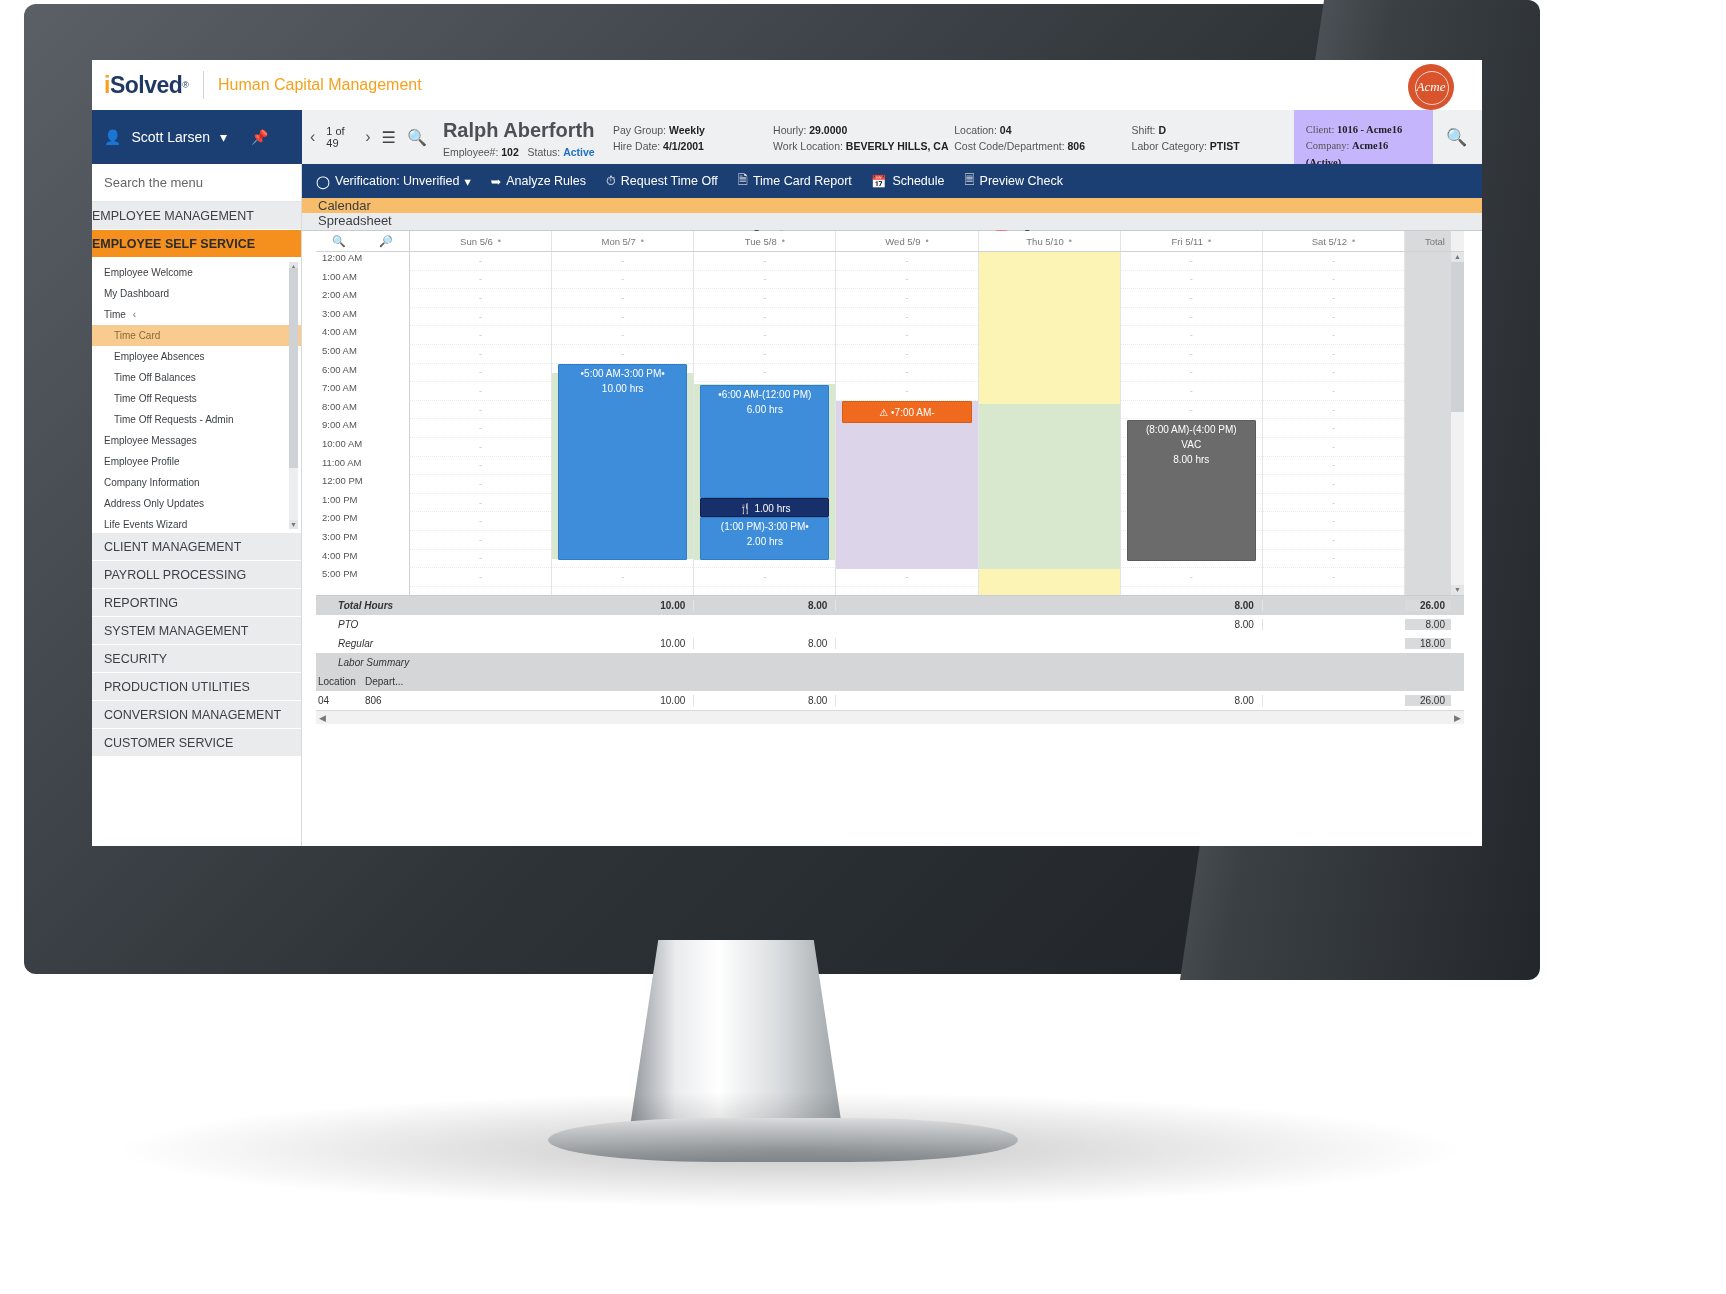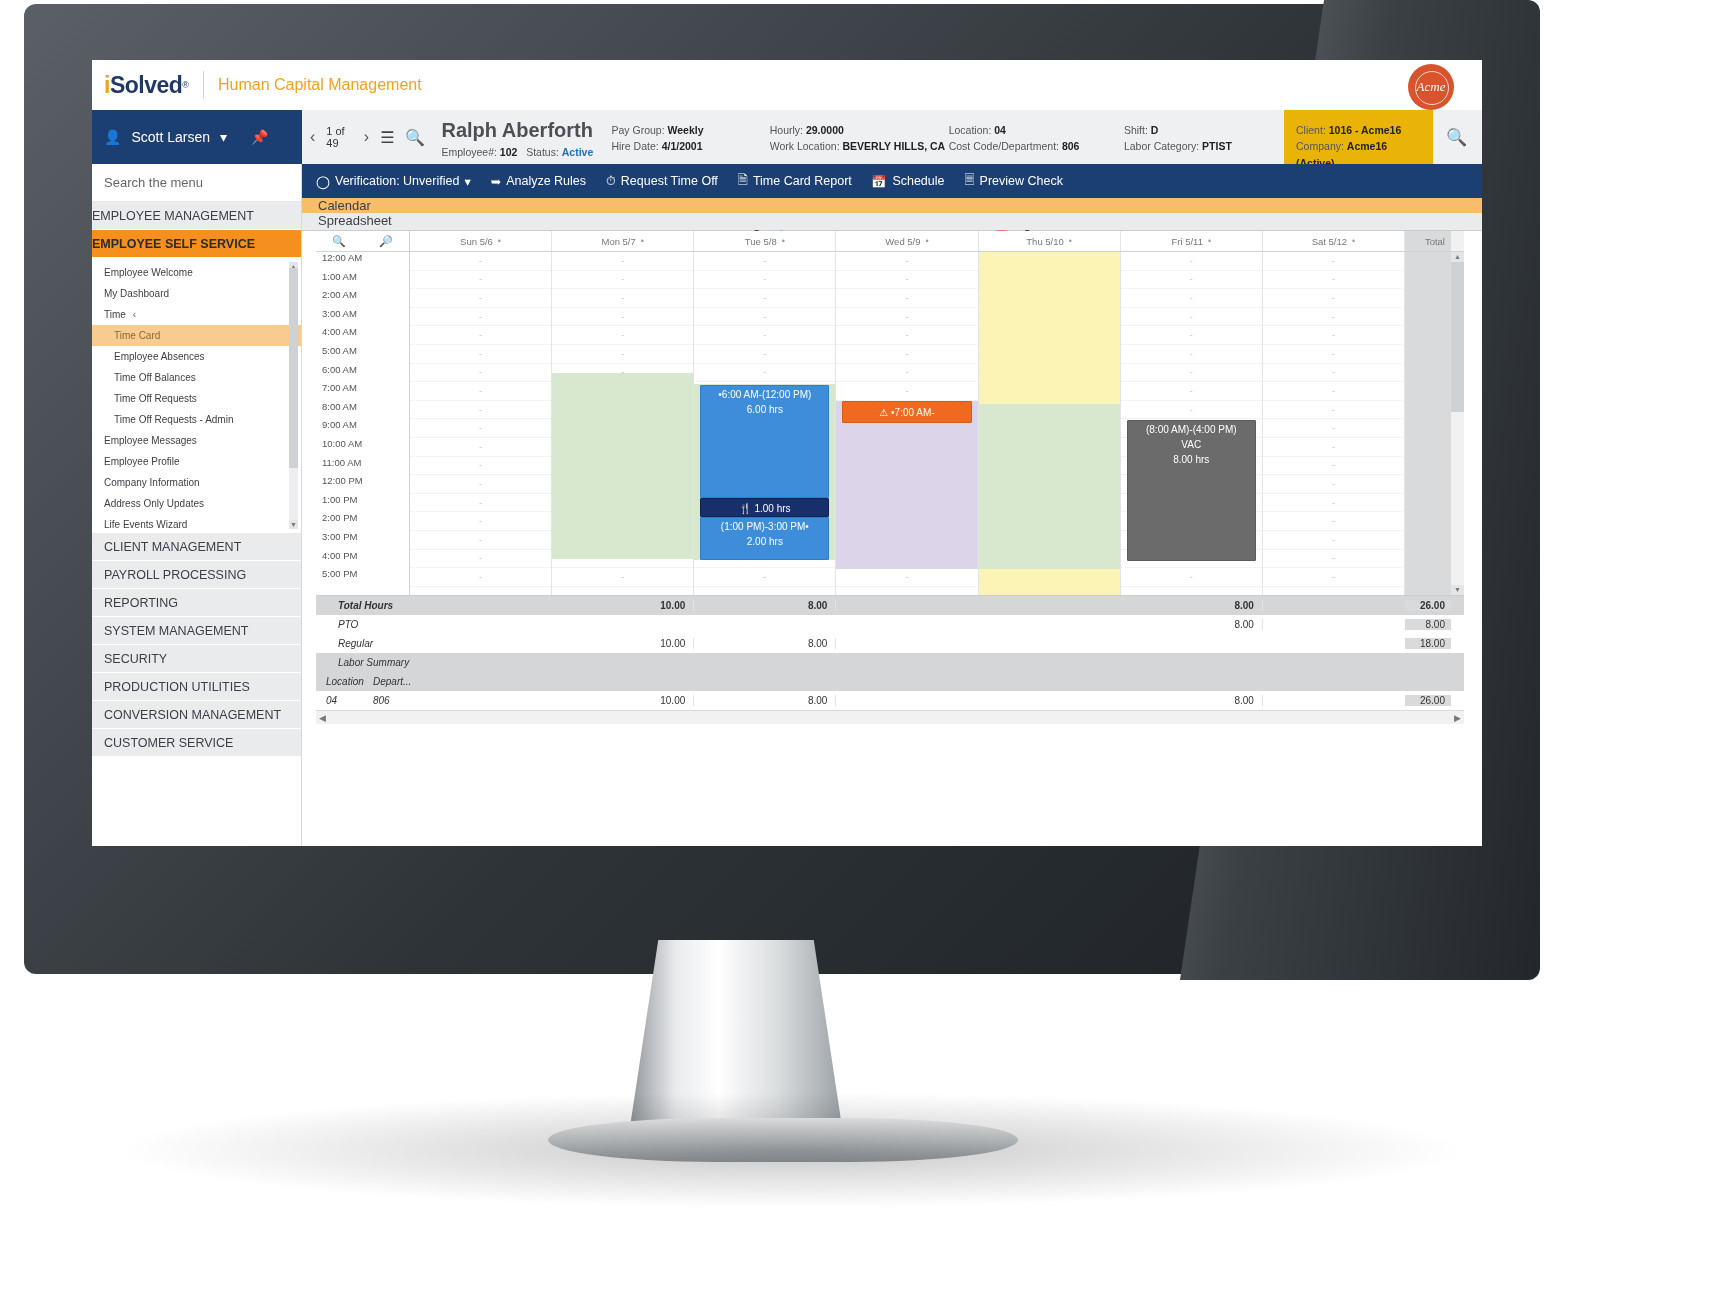--- a/index.html
+++ b/index.html
@@ -72,21 +72,21 @@
   .pager{ display:flex; align-items:center; gap:11px; padding:0 10px 0 8px; color:#333; font-size:11px; }
   .pager .chev{ font-size:16px; color:#555; }
   .pager .ic{ font-size:16px; color:#444; }
   .emp-name-col{ padding:10px 0 0 6px; min-width:162px; }
   .emp-name{ font-size:20px; font-weight:bold; color:#4c5055; line-height:1; }
   .emp-sub{ font-size:10.5px; color:#555; margin-top:6px; }
   .emp-sub b{ color:#222; }
   .emp-sub .active{ color:#1f6fc4; font-weight:bold; }
   .fieldcol{ padding:12px 0 0 0; font-size:10.5px; color:#555; line-height:1.55;}
   .fieldcol b{ color:#222; }
-  .clientcol{ background:#eab308; padding:12px 12px 0 12px; font-size:10.5px; color:#555; line-height:1.55; }
+  .clientcol{ background:#c4b5fd; padding:12px 12px 0 12px; font-size:10.5px; color:#555; line-height:1.55;font-family:Liberation Serif, serif; }
   .clientcol b{ color:#222; }
   .headsearch{ display:flex; align-items:center; padding:0 14px; background:#eef0f2; font-size:17px; color:#333;}
 
   .toolbar{
     height:34px; background:#1c3f73; color:#fff; display:flex; align-items:center;
     gap:20px; padding-left:14px; font-size:12.5px;
   }
   .tb-item{ display:flex; align-items:center; gap:5px; white-space:nowrap; }
 
   .tabrow{ height:33px; background:#e9ebed; display:flex; align-items:stretch; border-bottom:1px solid #c9ccd0;flex-direction:column; }
@@ -120,21 +120,21 @@
   .ev-navy{ background:#17306b; border:1px solid #10234f; }
   .ev-orange{ background:#ef6a1f; border:1px solid #d75c16; }
   .ev-gray{ background:#6b6b6b; border:1px solid #5b5b5b; }
   .ev .l1{ margin-top:3px; }
   .ev .l2{ margin-top:4px; }
 
   
   .sumwrap{ border-top:1px solid #c9ccd0; }
   .sumrow{ display:flex; height:19px; align-items:center; font-size:10px; }
   .sumrow .lbl{ width:94px; padding-left:22px; color:#333;font-style:italic; }
-  .sumrow .lbl2{ width:47px; padding-left:10px; color:#333;font-style:italic;}
+  .sumrow .lbl2{ width:47px; padding-left:2px; color:#333;}
   .sumrow .cell{ flex:1; text-align:right; padding-right:8px; color:#333; border-right:1px solid #e2e4e6;}
   .sumrow .tot{ width:46px; text-align:right; padding-right:6px; color:#333; background:#d9dadc; }
   .sumrow.gray{ background:#d4d6d8; font-weight:bold; }
   .sumrow.lightgray{ background:#d4d6d8; }
   .sumrow.white{ background:#fff; }
 
   .hscroll{ height:14px; background:#f1f1f1; border-top:1px solid #d8dade; display:flex; align-items:center; justify-content:space-between; padding:0 3px; font-size:9px; color:#777;}
 
   .sidebar{ width:210px; background:#fff; border-right:1px solid #d7d9db; height:100%; }
   .searchmenu{ height:38px; display:flex; align-items:center; padding-left:12px; font-size:13px; color:#666; border-bottom:1px solid #e4e6e8;}
@@ -467,20 +467,24 @@
                   <div class="hourline">-</div>
                   <div class="hourline">-</div>
                   <div class="hourline">-</div>
                 <div class="hourline">-</div>
                   <div class="hourline">-</div>
                   <div class="hourline">-</div>
                   <div class="hourline">-</div>
                 <div class="hourline">-</div>
                   <div class="hourline">-</div>
                 <div class="shade" style="top:121px;height:186px;background:#d7e8cf;"></div>
+                <div class="ev ev-blue" style="left:6px;right:6px;top:112px;height:196px;">
+                  <div class="l1">•5:00 AM-3:00 PM•</div>
+                  <div class="l2">10.00 hrs</div>
+                </div>
               </div>
 
               <div class="daycol">
                 <div class="hourline">-</div>
                   <div class="hourline">-</div>
                   <div class="hourline">-</div>
                   <div class="hourline">-</div>
                 <div class="hourline">-</div>
                   <div class="hourline">-</div>
                   <div class="hourline">-</div>

